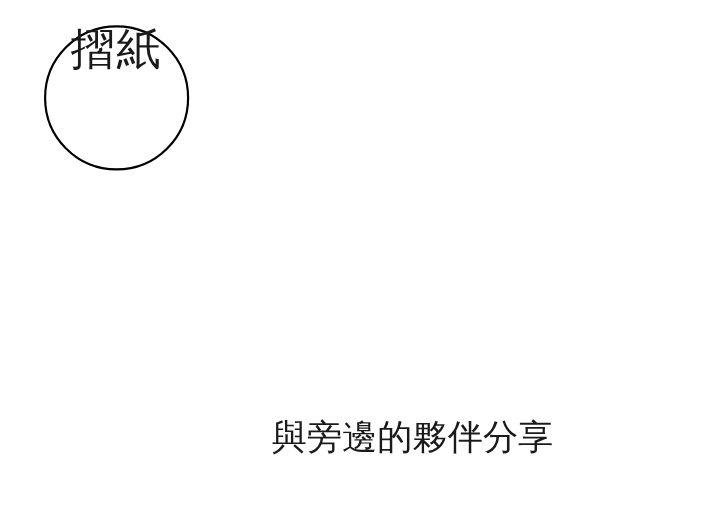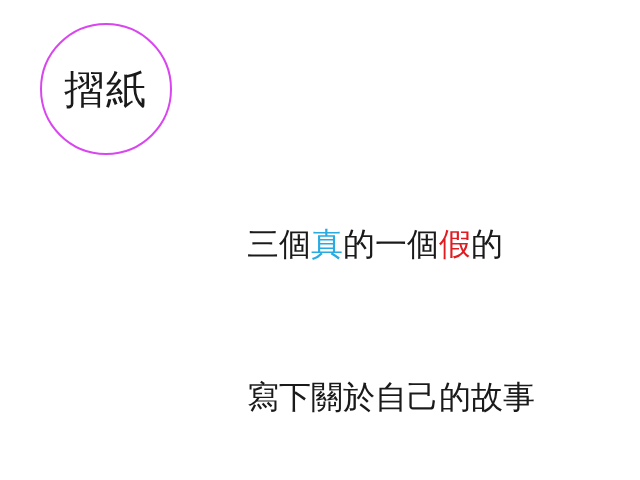--- a/index.html
+++ b/index.html
@@ -13,25 +13,25 @@
     height: 480px;
     background: #ffffff;
     overflow: hidden;
     font-family: "Liberation Sans", "DejaVu Sans", sans-serif;
   }
   .step-circle {
     position: absolute;
     box-sizing: border-box;
     width: 132px;
     height: 132px;
-    border: 2px solid #d946ef;
+    border: 2px solid #000000;
     border-radius: 50%;
     background: #ffffff;
     display: flex;
-    align-items: center;
+    align-items: flex-start;
     justify-content: center;
   }
   .circle-label {
     font-size: 40px;
     color: #1a1a1a;
     letter-spacing: 2px;
     white-space: nowrap;
     line-height: 1;
   }
   .step-circle.c1 { left: 40px; top: 23px; }
@@ -55,20 +55,19 @@
 </head>
 <body>
 
 <div class="slide">
 
   <div class="step-circle c1">
     <span class="circle-label">摺紙</span>
   </div>
 
   <div class="desc d2">
-    <p><span>三個</span><span class="hl-true" style="color: rgb(41, 171, 226);">真</span><span>的一個</span><span class="hl-false" style="color: rgb(225, 27, 34);">假</span><span>的</span></p>
   </div>
 
   <div class="desc d3">
-    <p><span>寫下關於自己的故事</span></p>
+    <p><span>與旁邊的夥伴分享</span></p>
   </div>
 
 </div>
 
 </body></html>

